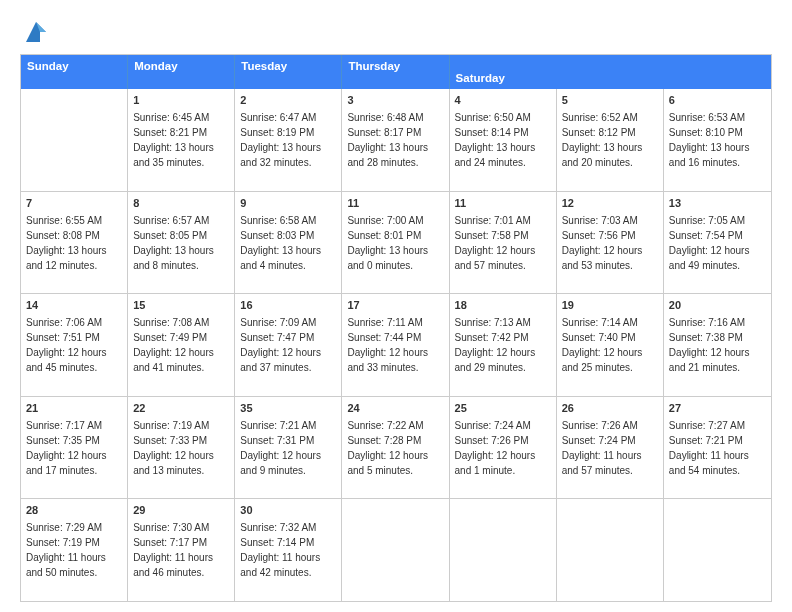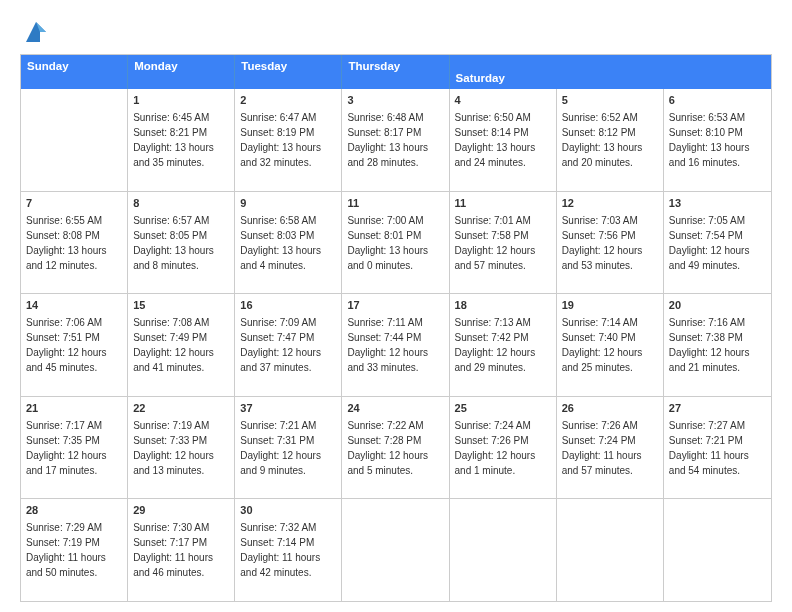--- a/index.html
+++ b/index.html
@@ -237,21 +237,21 @@
         <div class="cal-week">
           <div class="cal-cell">
             <span class="day-num">21</span>
             <div class="cell-text">Sunrise: 7:17 AM<br>Sunset: 7:35 PM<br>Daylight: 12 hours<br>and 17 minutes.</div>
           </div>
           <div class="cal-cell">
             <span class="day-num">22</span>
             <div class="cell-text">Sunrise: 7:19 AM<br>Sunset: 7:33 PM<br>Daylight: 12 hours<br>and 13 minutes.</div>
           </div>
           <div class="cal-cell">
-            <span class="day-num">37</span>
+            <span class="day-num">35</span>
             <div class="cell-text">Sunrise: 7:21 AM<br>Sunset: 7:31 PM<br>Daylight: 12 hours<br>and 9 minutes.</div>
           </div>
           <div class="cal-cell">
             <span class="day-num">24</span>
             <div class="cell-text">Sunrise: 7:22 AM<br>Sunset: 7:28 PM<br>Daylight: 12 hours<br>and 5 minutes.</div>
           </div>
           <div class="cal-cell">
             <span class="day-num">25</span>
             <div class="cell-text">Sunrise: 7:24 AM<br>Sunset: 7:26 PM<br>Daylight: 12 hours<br>and 1 minute.</div>
           </div>

